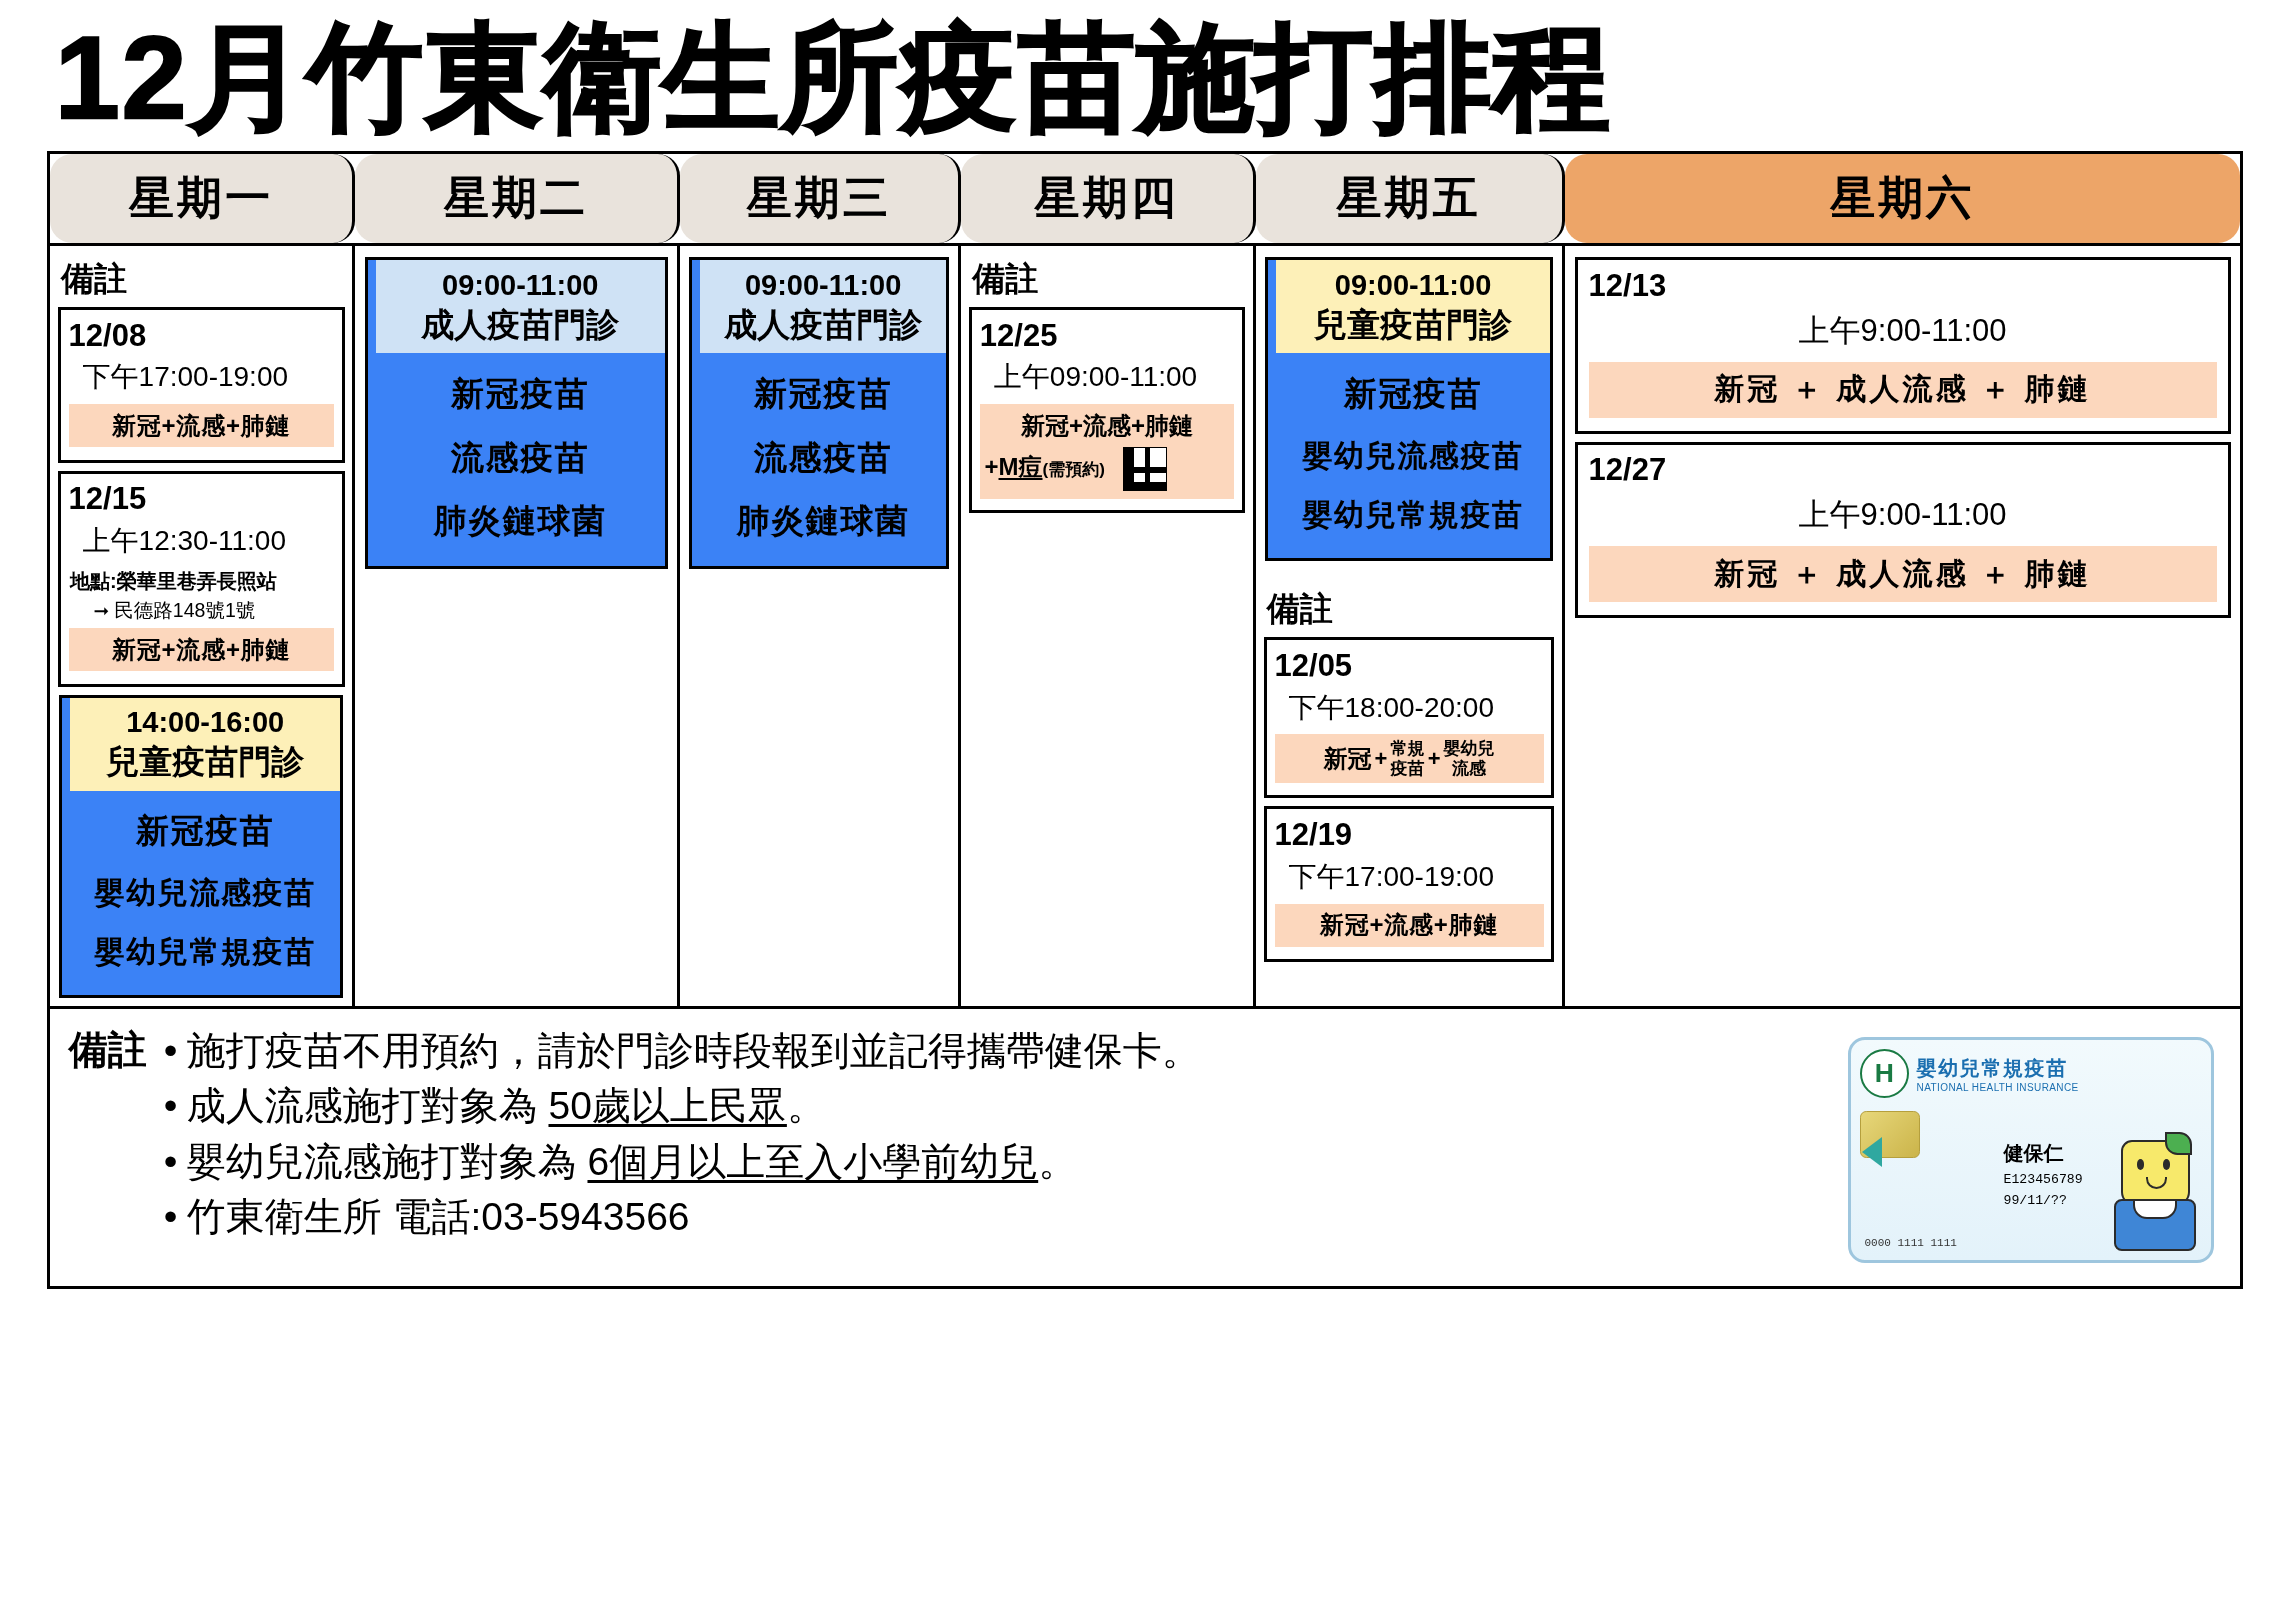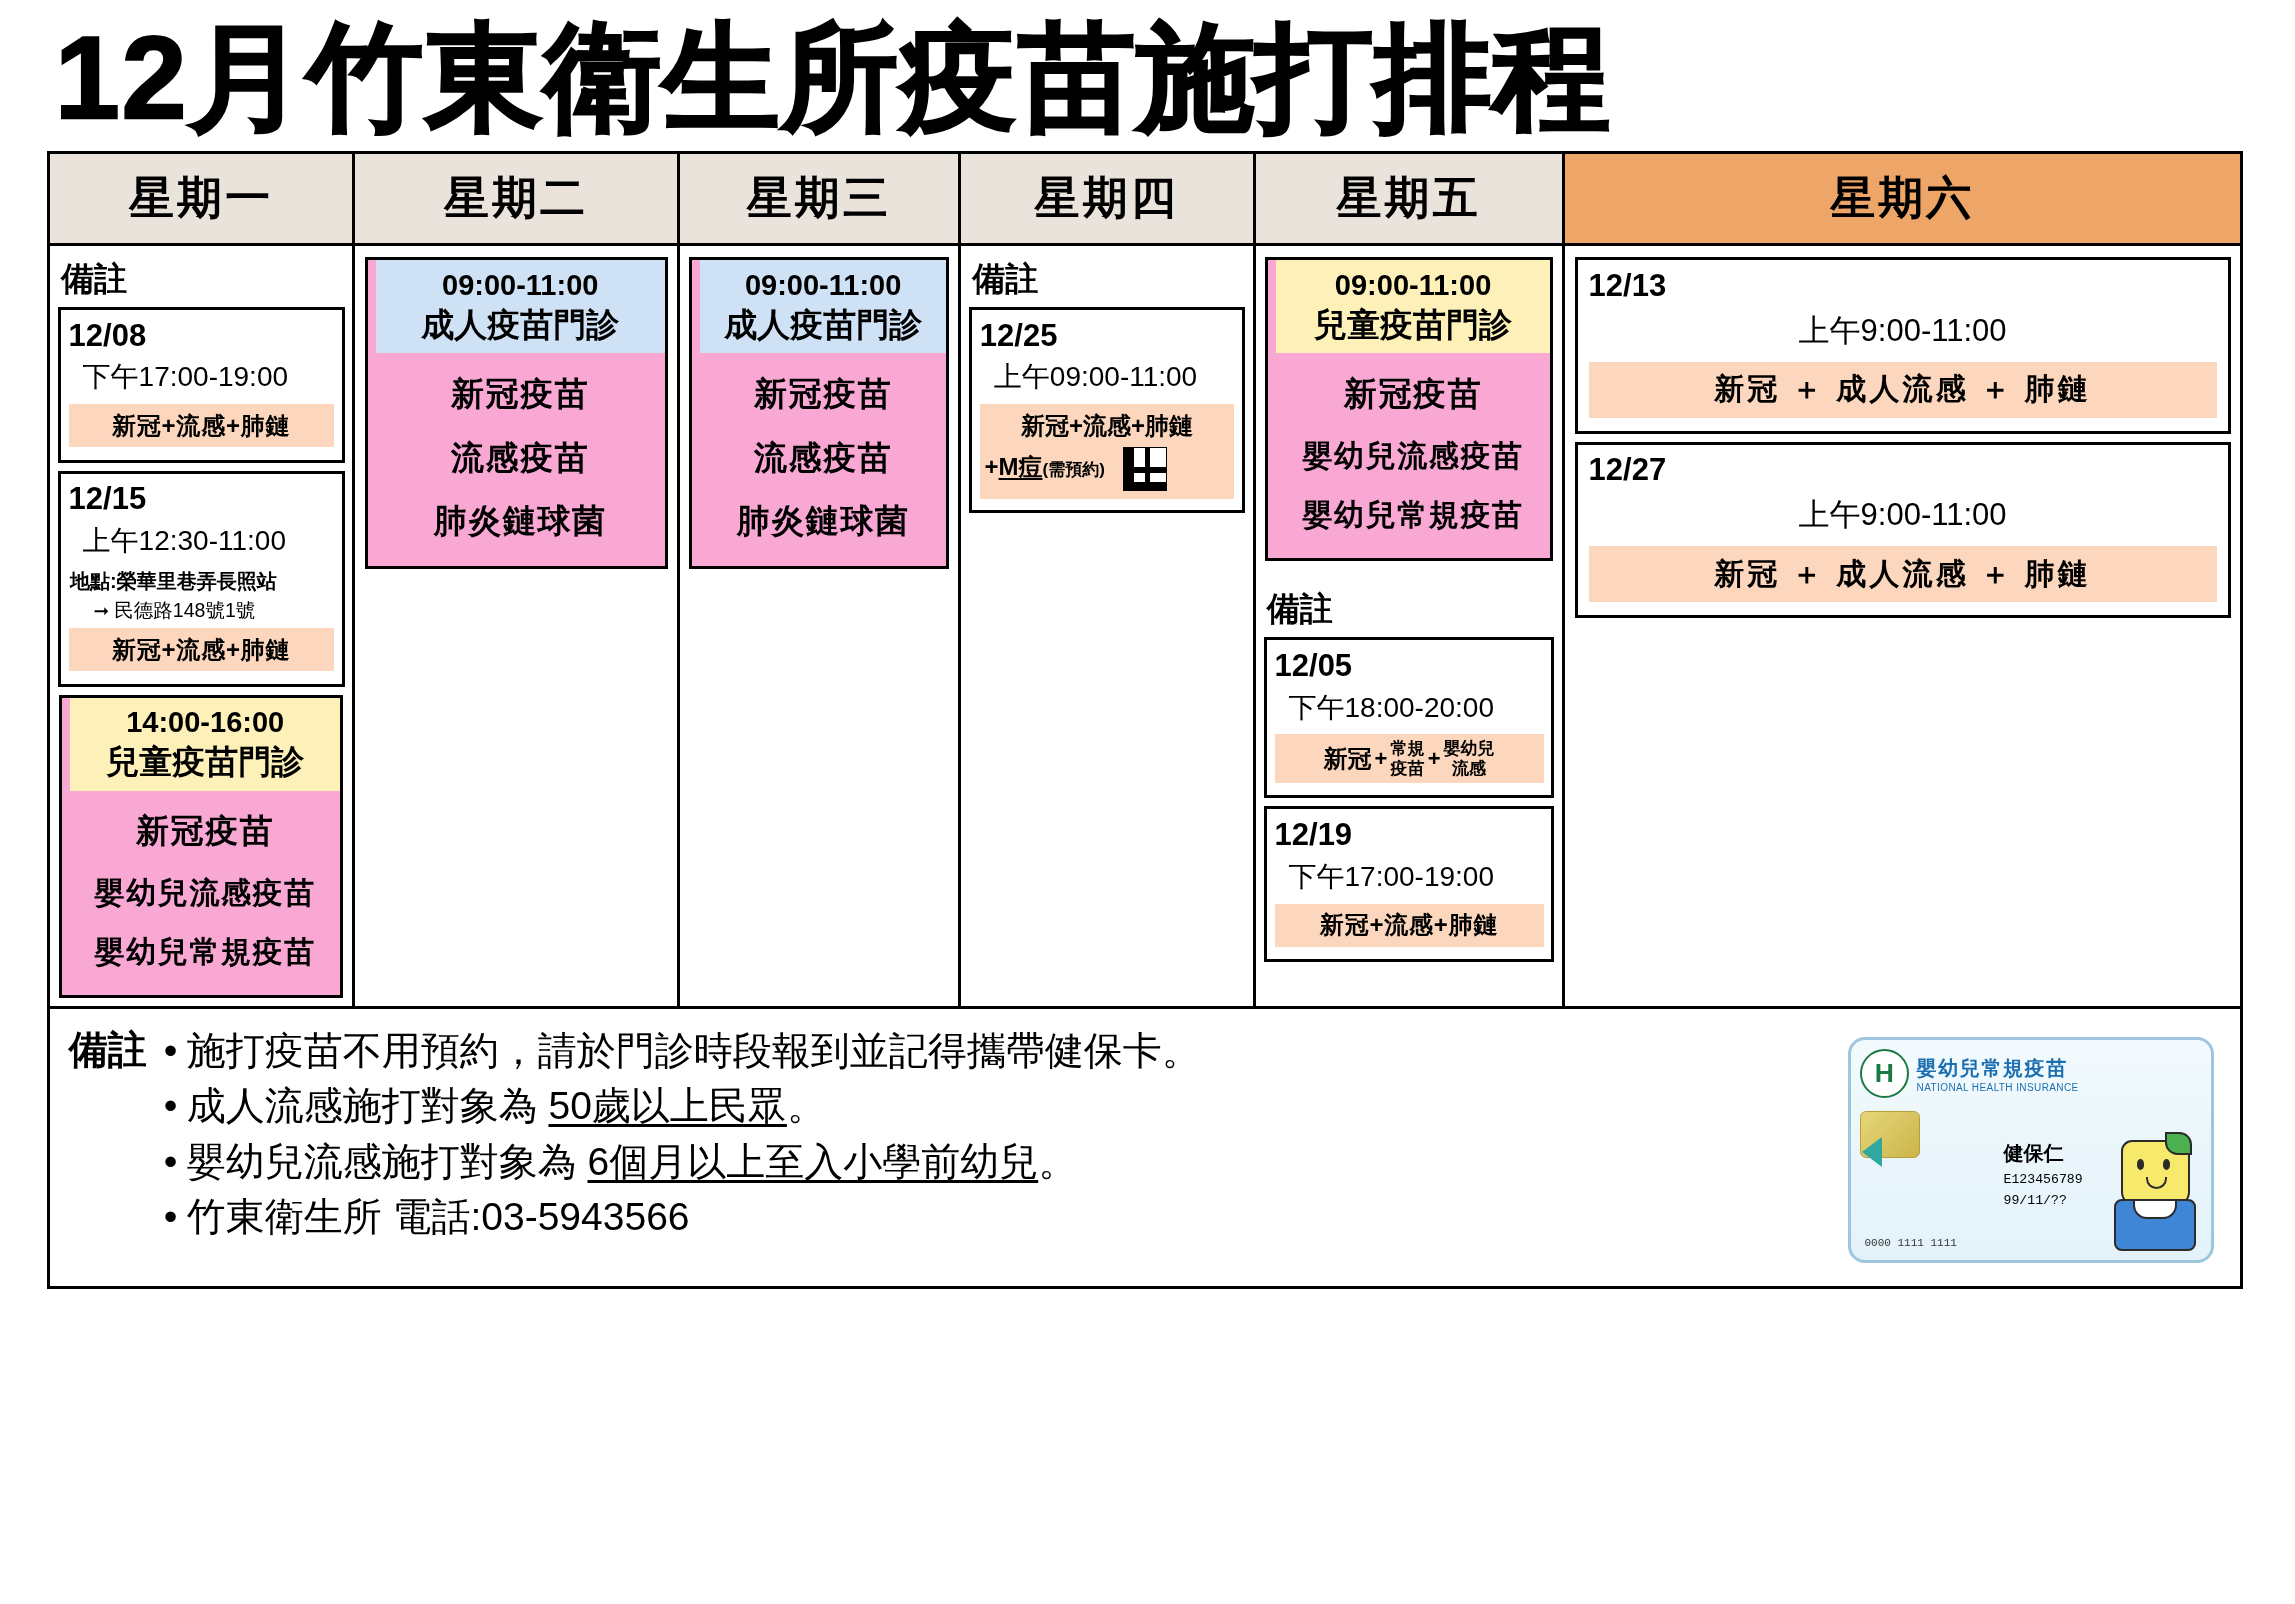--- a/index.html
+++ b/index.html
@@ -45,20 +45,21 @@
   }
   .hdr-cell {
     box-sizing: border-box;
     border-right: 3.9px solid #000;
     background: #e9e3dc;
     font-size: 45px;
     font-weight: 900;
     text-align: center;
     padding: 14px 0 15.6px;
     letter-spacing: 3.1px;
+    border-radius: 22px;
   }
   .hdr-cell.last { border-right: none; background: #eda568; }
 
   .body-row { display: flex; }
   .col {
     box-sizing: border-box;
     border-right: 3.9px solid #000;
     padding: 7.8px 7.8px 7.8px 7.8px;
     position: relative;
   }
@@ -114,21 +115,21 @@
     font-size: 19.5px;
     margin: 1.6px 0 4.7px 26.5px;
   }
   .arrow { font-size: 18.7px; }
 
   
   .session {
     border: 3.1px solid #000;
     box-sizing: border-box;
     margin: 3.1px 1.6px 0;
-    background: #f9a8d4;
+    background: #3b82f6;
     padding-left: 8px;
   }
   .session-head {
     text-align: center;
     font-size: 29px;
     font-weight: 700;
     padding: 6.2px 0 1.6px;
     line-height: 1.3;
   }
   .session-head .t2 {

